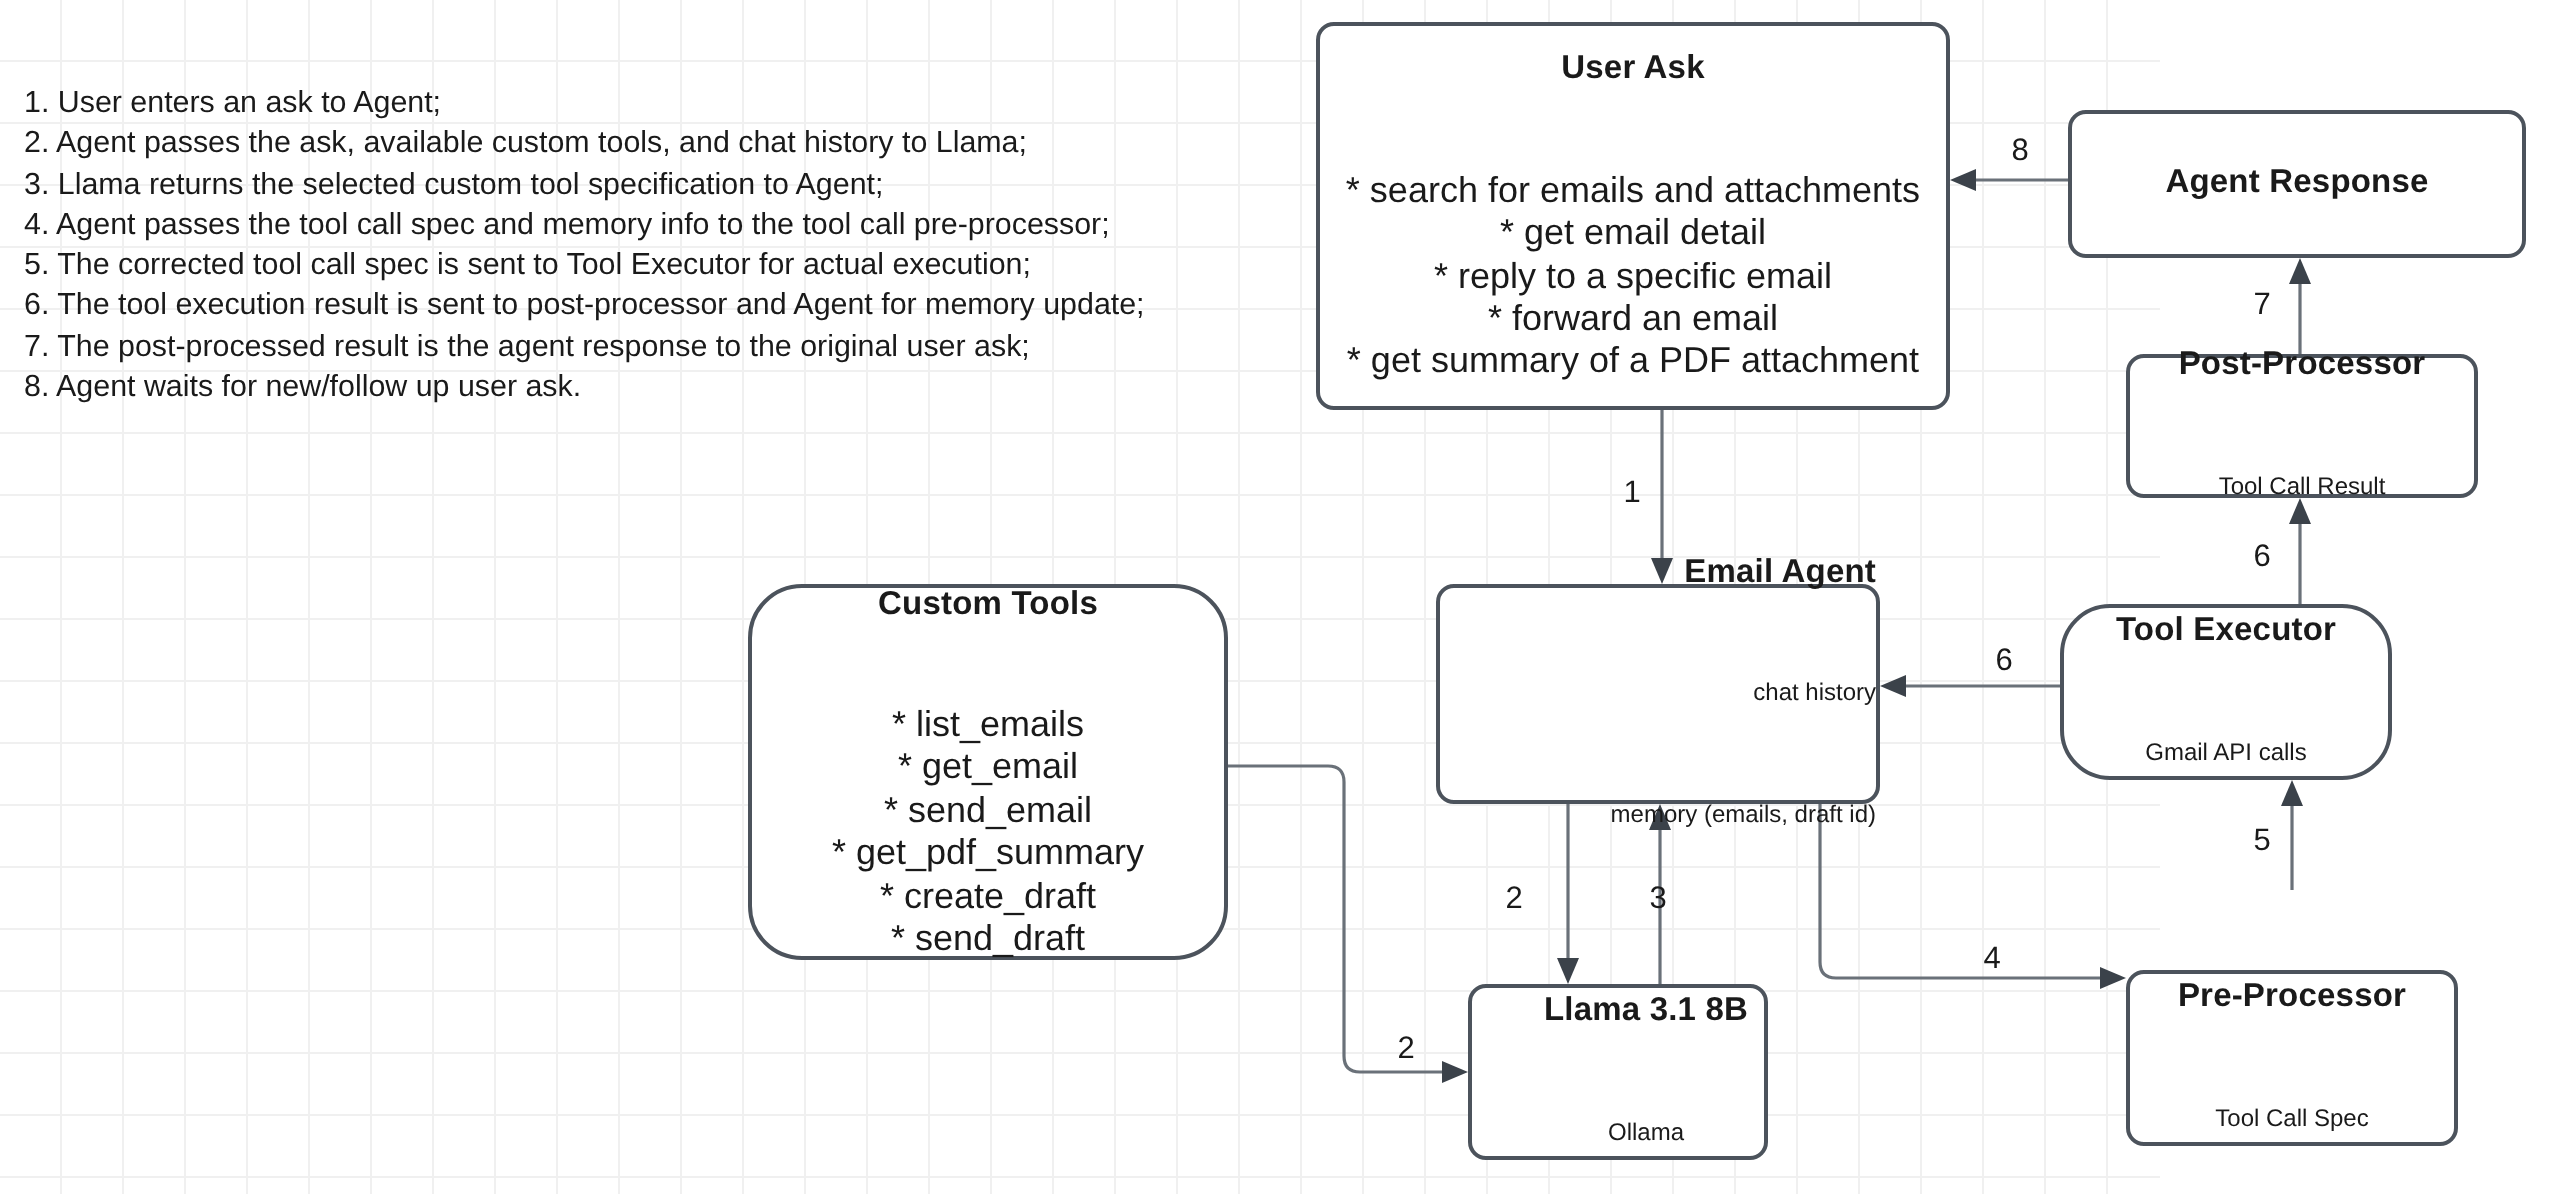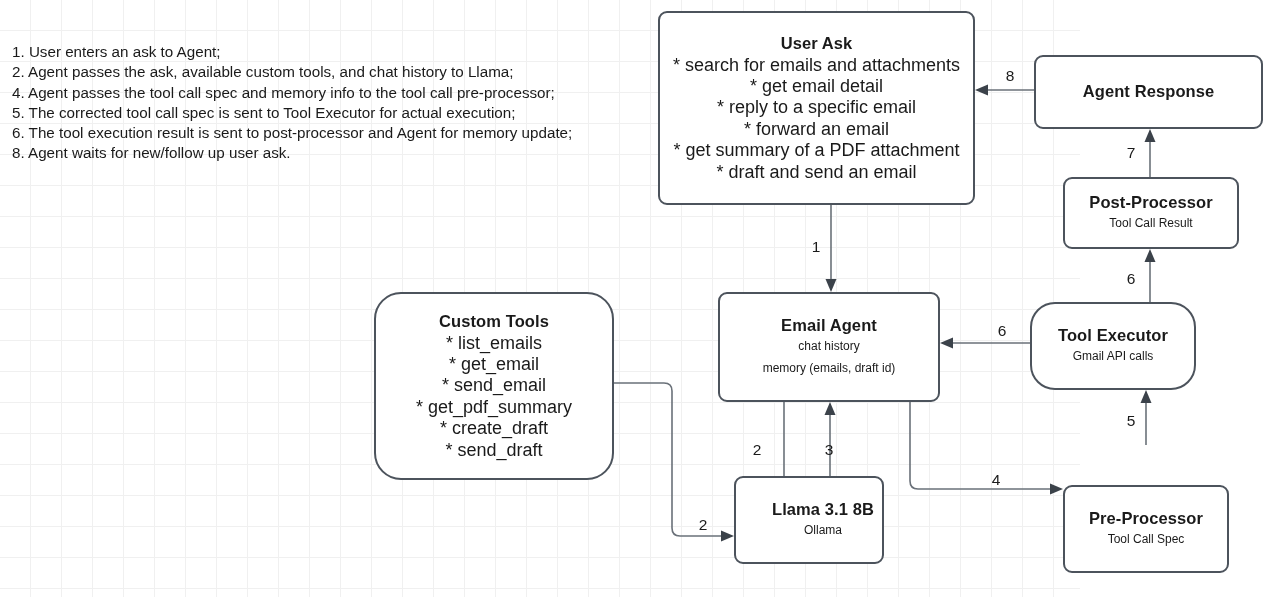--- a/index.html
+++ b/index.html
@@ -51,20 +51,21 @@
     box-sizing: border-box;
     background: #ffffff;
     border: 2px solid #4c535c;
     border-radius: 9px;
     display: flex;
     flex-direction: column;
     align-items: center;
     justify-content: center;
     text-align: center;
     color: #1a1a1a;
+    gap: 39px;
   }
   .node .title {
     font-weight: bold;
     font-size: 16.5px;
     line-height: 21.5px;
     letter-spacing: 0.1px;
   }
   .node .sub {
     font-size: 12px;
     line-height: 21.4px;
@@ -73,24 +74,24 @@
     font-size: 18px;
     line-height: 21.4px;
   }
   .node .bullets span { display: block; }
 
   
   #node-user-ask      { left: 658px;  top: 11px;  width: 317px; height: 194px; }
   #node-agent-resp    { left: 1034px; top: 55px;  width: 229px; height: 74px; text-align: right;  }
   #node-post-proc     { left: 1063px; top: 177px; width: 176px; height: 72px;  }
   #node-custom-tools  { left: 374px;  top: 292px; width: 240px; height: 188px; border-radius: 27px; }
-  #node-email-agent   { left: 718px;  top: 292px; width: 222px; height: 110px; }
+  #node-email-agent   { left: 718px;  top: 292px; width: 222px; height: 110px; align-items: flex-end; }
   #node-tool-exec     { left: 1030px; top: 302px; width: 166px; height: 88px; border-radius: 25px;  }
   #node-pre-proc      { left: 1063px; top: 445px; width: 166px; height: 88px; margin-top: 40px;  }
-  #node-llama         { left: 734px;  top: 476px; width: 150px; height: 88px; padding-left: 28px;  }
+  #node-llama         { left: 734px;  top: 492px; width: 150px; height: 88px; padding-left: 28px;  }
 
   
   #arrows {
     position: absolute;
     left: 0; top: 0;
     width: 1277px;
     height: 597px;
     pointer-events: none;
   }
   .edge-path {
@@ -111,23 +112,25 @@
   }
 </style>
 </head>
 <body>
 
 <div id="canvas">
 
   <div class="legend">
     <span class="line">1. User enters an ask to Agent;</span>
     <span class="line">2. Agent passes the ask, available custom tools, and chat history to Llama;</span>
+    <span class="line">3. Llama returns the selected custom tool specification to Agent;</span>
     <span class="line">4. Agent passes the tool call spec and memory info to the tool call pre-processor;</span>
     <span class="line">5. The corrected tool call spec is sent to Tool Executor for actual execution;</span>
     <span class="line">6. The tool execution result is sent to post-processor and Agent for memory update;</span>
+    <span class="line">7. The post-processed result is the agent response to the original user ask;</span>
     <span class="line">8. Agent waits for new/follow up user ask.</span>
   </div>
 
   <svg id="arrows" viewBox="0 0 1277 597" width="1277" height="597">
 
     <g>
       <path class="edge-path" d="M 831,205 L 831,283"></path>
       <polygon class="edge-head" points="831,292 825.5,279 836.5,279"></polygon>
     </g>
 
@@ -189,21 +192,20 @@
   <div class="edge-label" style="left:1010px; top:76px;">8</div>
 
   <div class="node" id="node-user-ask">
     <div class="title">User Ask</div>
     <div class="bullets">
       <span>* search for emails and attachments</span>
       <span>* get email detail</span>
       <span>* reply to a specific email</span>
       <span>* forward an email</span>
       <span>* get summary of a PDF attachment</span>
-      <span>* draft and send an email</span>
     </div>
   </div>
 
   <div class="node" id="node-agent-resp">
     <div class="title">Agent Response</div>
   </div>
 
   <div class="node" id="node-post-proc">
     <div class="title">Post-Processor</div>
     <div class="sub">Tool Call Result</div>

